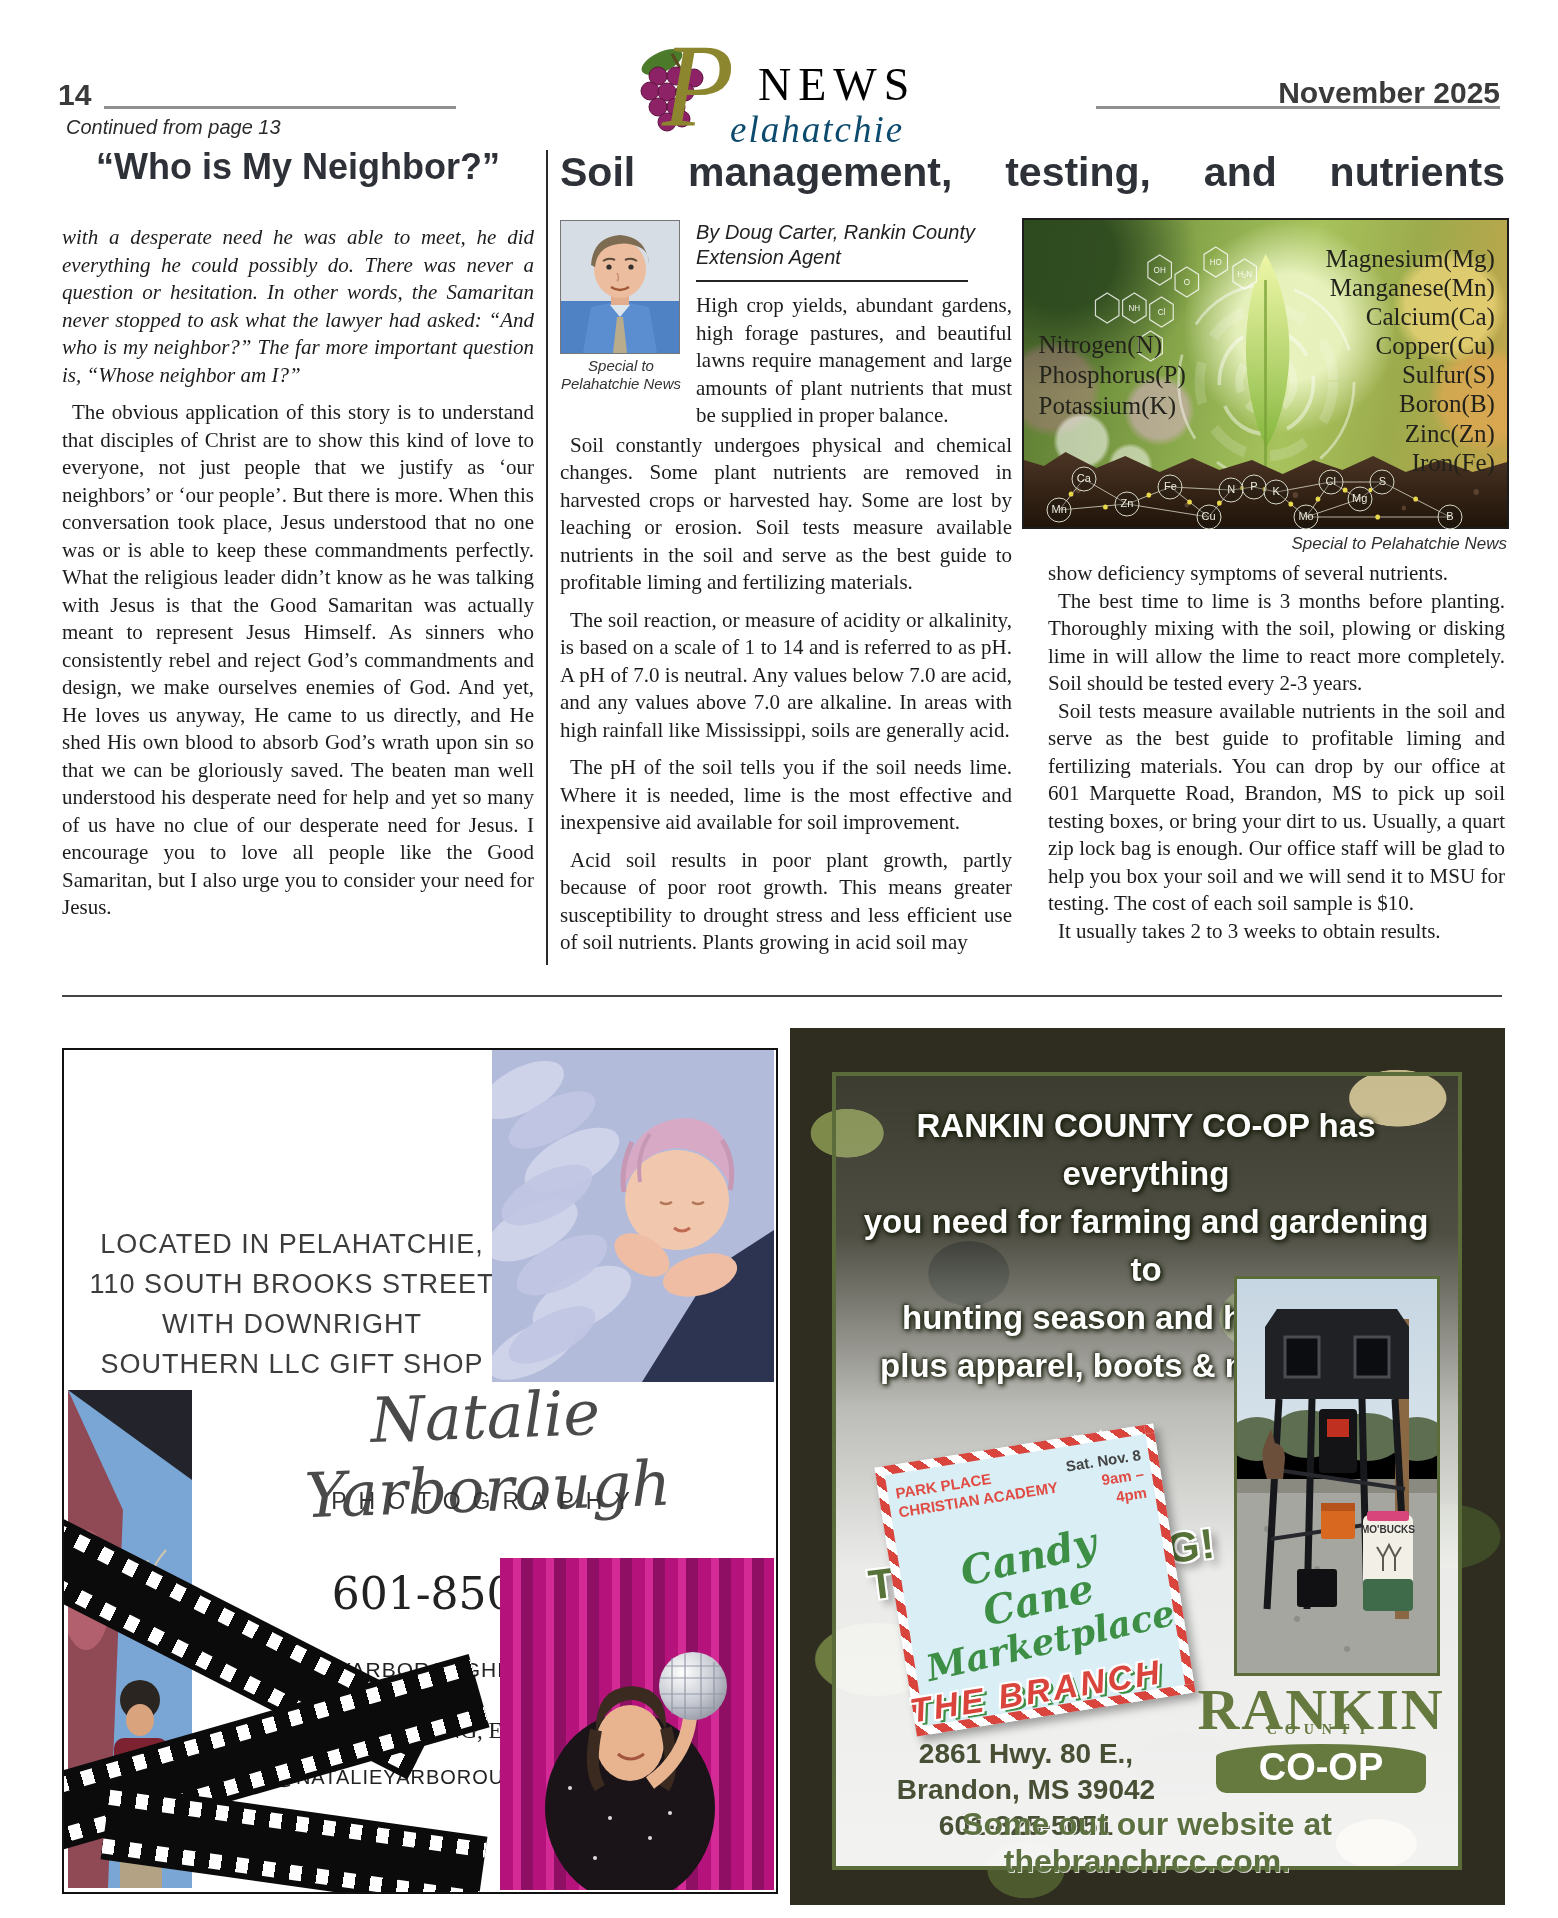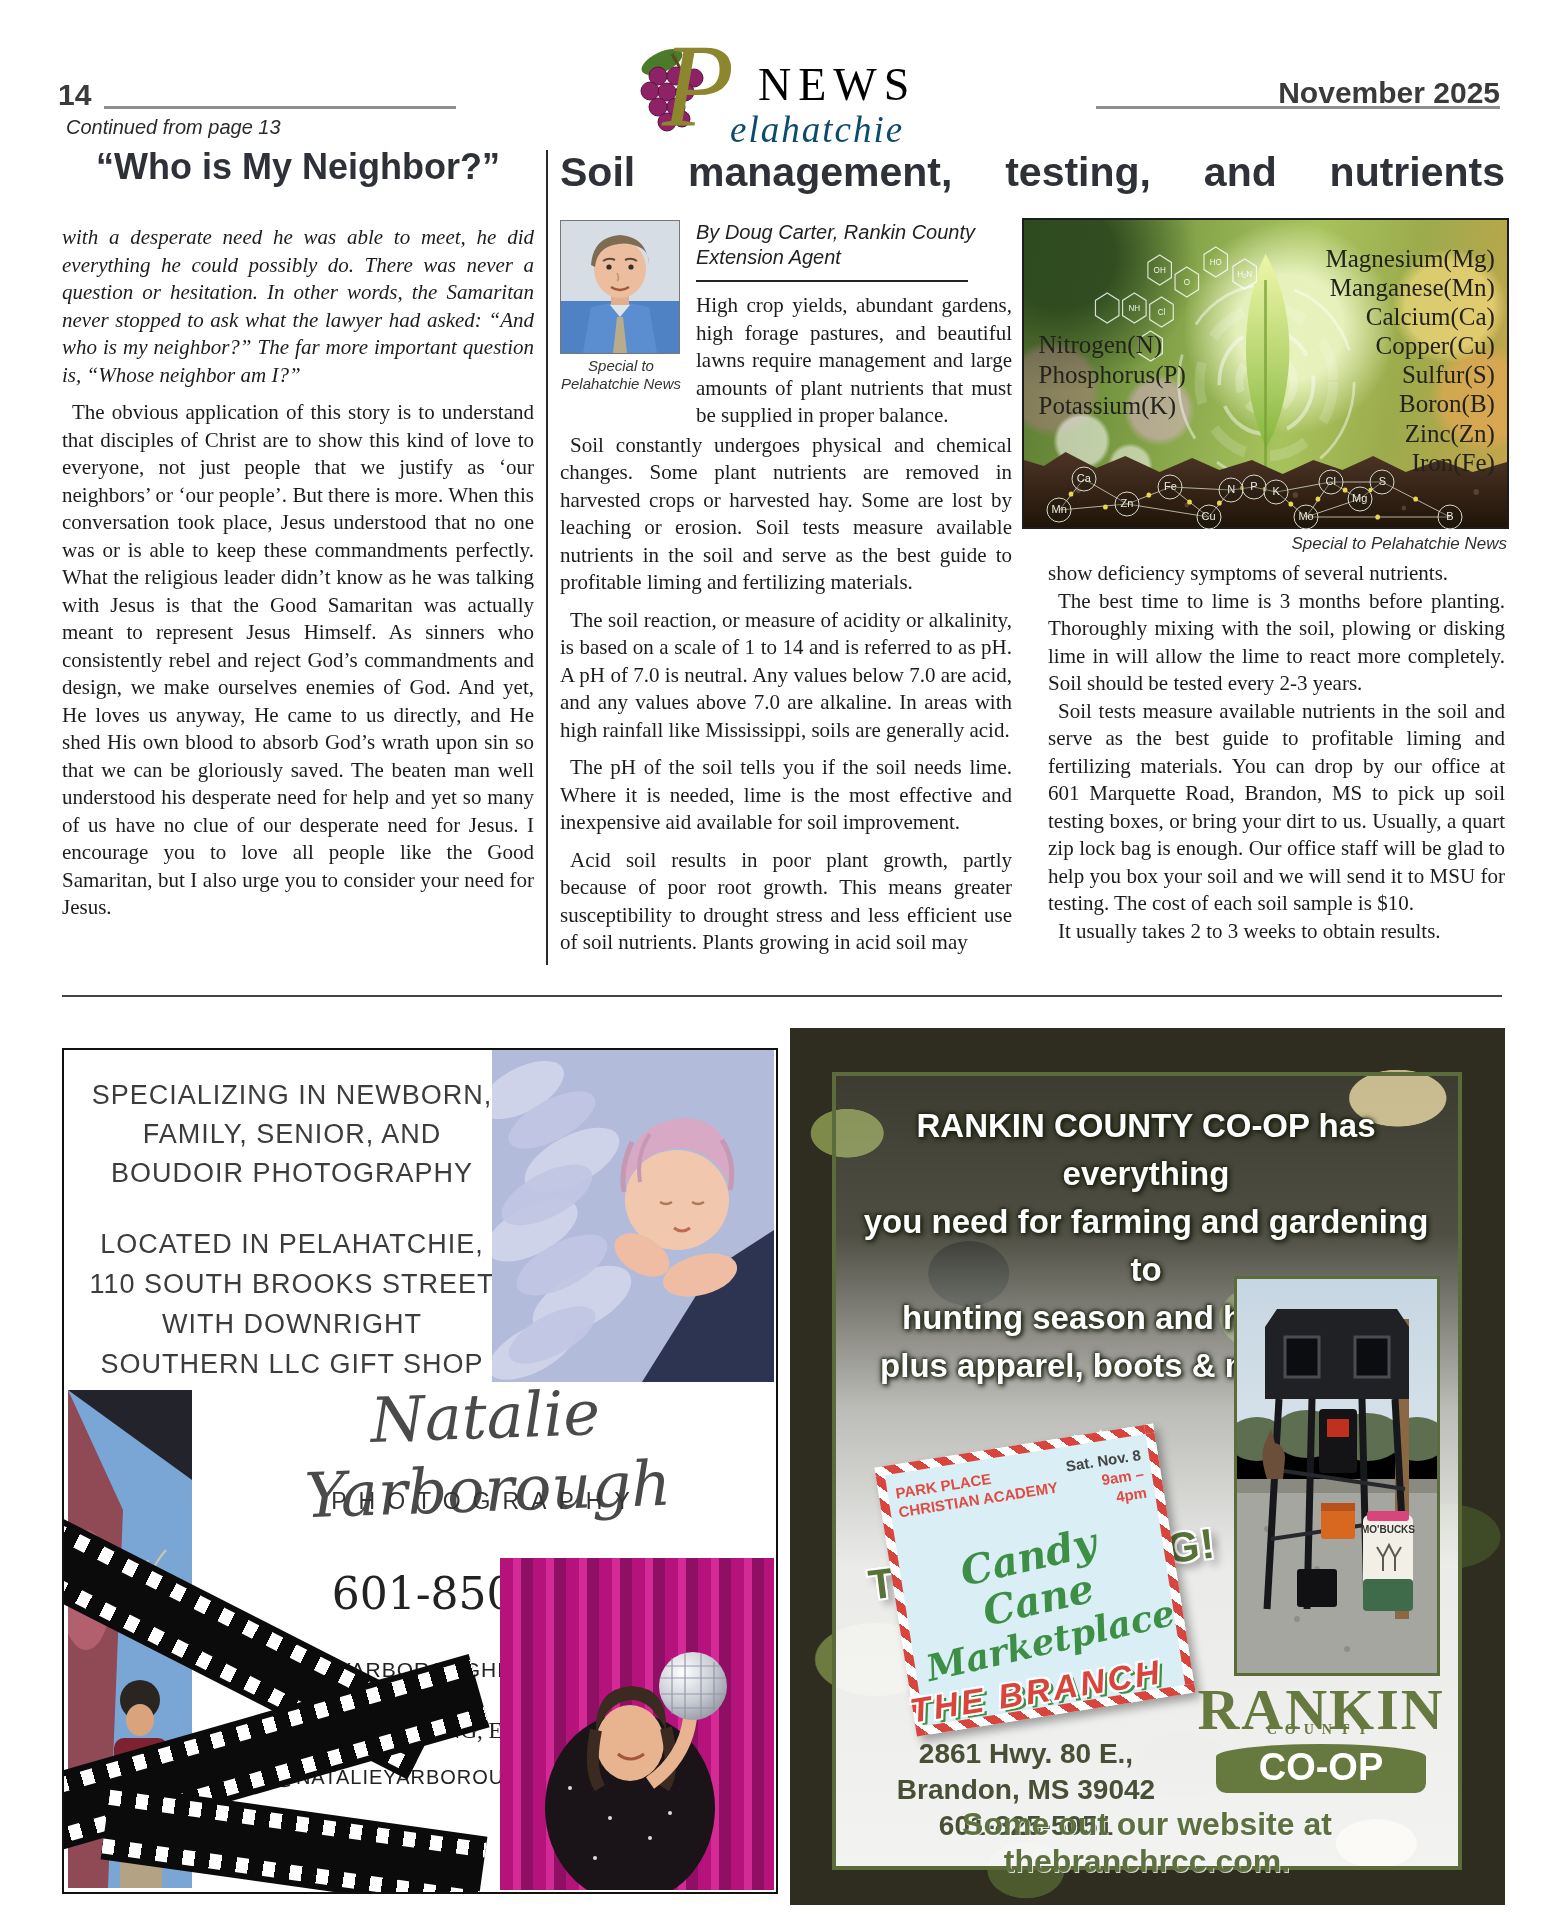--- a/index.html
+++ b/index.html
@@ -376,25 +376,20 @@
   <div class="abs soil-col2">
     <p class="body-p" style="margin-bottom:0">show deficiency symptoms of several nutrients.</p>
     <p class="body-p indent" style="margin-bottom:0">The best time to lime is 3 months before planting. Thoroughly mixing with the soil, plowing or disking lime in will allow the lime to react more completely.  Soil should be tested every 2-3 years.</p>
     <p class="body-p indent" style="margin-bottom:0">Soil tests measure available nutrients in the soil and serve as the best guide to profitable liming and fertilizing materials. You can drop by our office at 601 Marquette Road, Brandon, MS to pick up soil testing boxes, or bring your dirt to us. Usually, a quart zip lock bag is enough.  Our office staff will be glad to help you box your soil and we will send it to MSU for testing. The cost of each soil sample is $10.</p>
     <p class="body-p indent">It usually takes 2 to 3 weeks to obtain results.</p>
   </div>
 
   <div class="abs ads-rule"></div>
 
   <div class="abs photo-ad">
-    <div class="pa-spec">
-      <span>SPECIALIZING IN NEWBORN,</span><br>
-      <span>FAMILY, SENIOR, AND</span><br>
-      <span>BOUDOIR PHOTOGRAPHY</span>
-    </div>
     <div class="pa-loc">
       <span>LOCATED IN PELAHATCHIE,</span><br>
       <span>110 SOUTH BROOKS STREET</span><br>
       <span>WITH DOWNRIGHT</span><br>
       <span>SOUTHERN LLC GIFT SHOP</span>
     </div>
 
     <div class="pa-baby">
       <svg viewBox="0 0 282 332" width="282" height="332">
         <rect width="282" height="332" fill="#b3bbdb"></rect>

